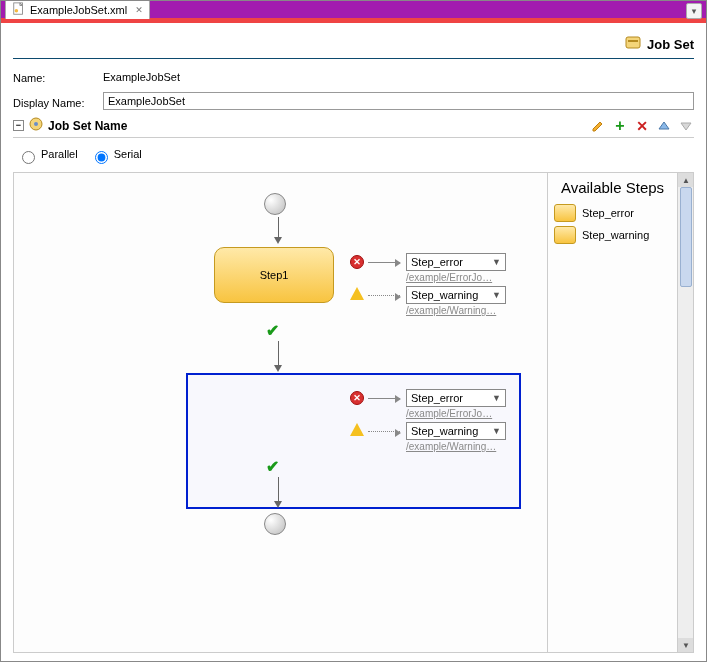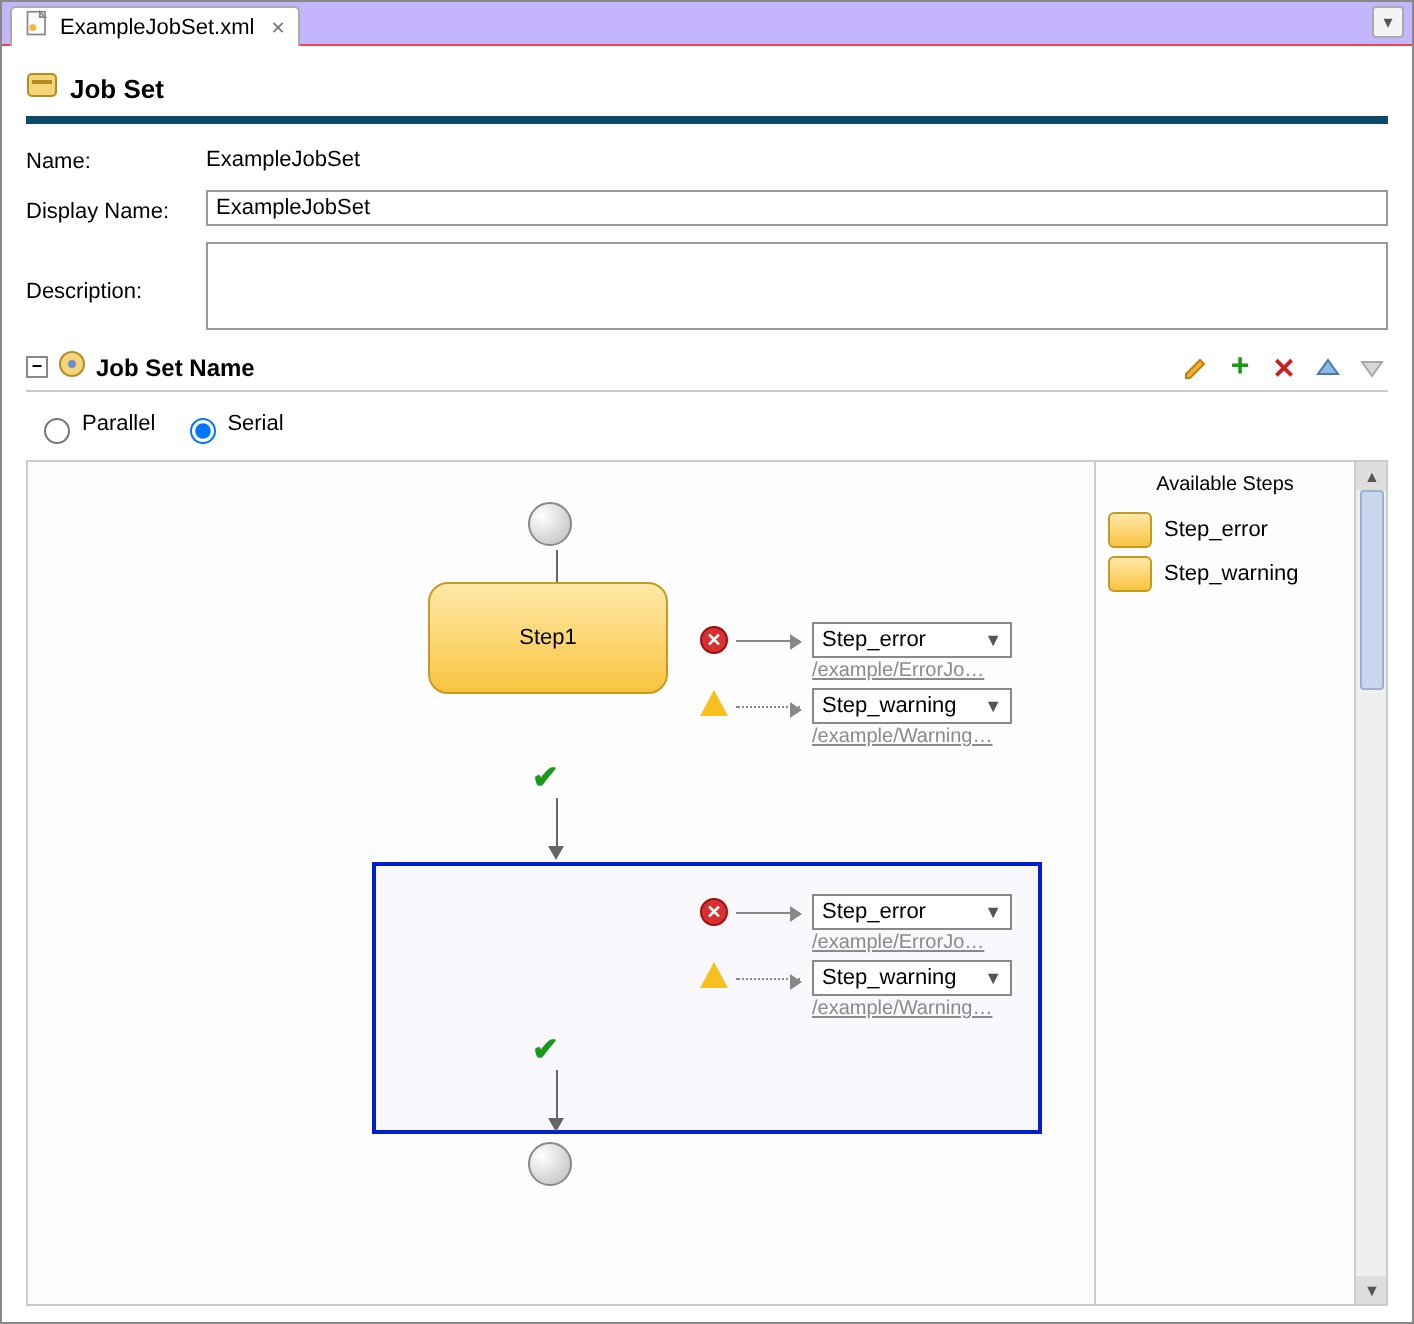--- a/index.html
+++ b/index.html
@@ -9,26 +9,26 @@
     font-size: 11px;
     background: #fff;
     color: #000;
     width: 707px;
     height: 662px;
     overflow: hidden;
     border: 1px solid #888;
   }
   .tab-bar {
     height: 22px;
-    background: #c4b5fd;
+    background: #a21caf;
     display: flex;
     align-items: flex-end;
     padding-left: 4px;
     position: relative;
-    border-bottom: 1px solid #ef4444;
+    border-bottom: 5px solid #ef4444;
   }
   .tab {
     background: #fff;
     border: 1px solid #aaa;
     border-bottom: none;
     border-top-left-radius: 3px;
     border-top-right-radius: 3px;
     padding: 2px 6px;
     display: flex;
     align-items: center;
@@ -66,22 +66,23 @@
     flex-direction: column;
     height: calc(100% - 22px);
   }
   .section-header {
     display: flex;
     align-items: center;
     gap: 6px;
     font-weight: bold;
     font-size: 13px;
     padding: 4px 0;
-    border-bottom: 4px solid #0c4a6e;
+    border-bottom: 1px solid #0c4a6e;
     margin-bottom: 6px;
+    justify-content: flex-end;
   }
   .section-header svg { width: 16px; height: 16px; }
   .form-row {
     display: flex;
     align-items: center;
     margin: 4px 0;
   }
   .form-row .lbl {
     width: 90px;
     padding-top: 3px;
@@ -162,21 +163,21 @@
     position: relative;
   }
   .side-panel {
     width: 130px;
     border-left: 1px solid #ccc;
     padding: 6px;
     background: #fdfdfd;
   }
   .side-panel .hdr {
     text-align: center;
-    font-size: 10px;
+    font-size: 15px;
     margin-bottom: 8px;
   }
   .avail-step {
     display: flex;
     align-items: center;
     gap: 6px;
     margin: 4px 0;
   }
   .avail-step .swatch {
     width: 22px;
@@ -357,24 +358,20 @@
   <div class="form-row">
     <div class="lbl">Name:</div>
     <div class="val">ExampleJobSet</div>
   </div>
 
   <div class="form-row">
     <div class="lbl">Display Name:</div>
     <div class="val"><input type="text" value="ExampleJobSet" style=""></div>
   </div>
 
-  <div class="form-row">
-    <div class="lbl">Description:</div>
-    <div class="val"><textarea style=""></textarea></div>
-  </div>
 
 
   <div class="steps-header">
     <div class="left">
       <span class="collapse-toggle">−</span>
       <span>
         <svg width="16" height="16" viewBox="0 0 16 16">
             <circle cx="8" cy="8" r="6" fill="#f4d57a" stroke="#b58a20"></circle>
             <circle cx="8" cy="8" r="2" fill="#6a8ec8"></circle>
           </svg>
@@ -415,21 +412,21 @@
 
   <div class="diagram-area">
     <div class="canvas">
 
       <div class="endpoint" style="left:250px;top:20px"></div>
       <div class="flow-arrow" style="left:260px;top:44px">
         <div class="shaft" style="height:20px"></div>
           <div class="head"></div>
       </div>
 
-      <div class="step-box" style="left:200px;top:60px">
+      <div class="step-box" style="left:200px;top:74px">
         <span>Step1</span>
       </div>
       <div class="icon-error" style="left:336px;top:82px">✕</div>
       <div class="horiz-arrow" style="left:354px;top:89px;width:32px"></div>
       <div class="conn-dropdown" style="left:392px;top:80px">
         <span>Step_error</span>
           <span class="dd-arrow">▼</span>
       </div>
       <div class="conn-path-label" style="left:392px;top:99px">/example/ErrorJo…</div>
 

